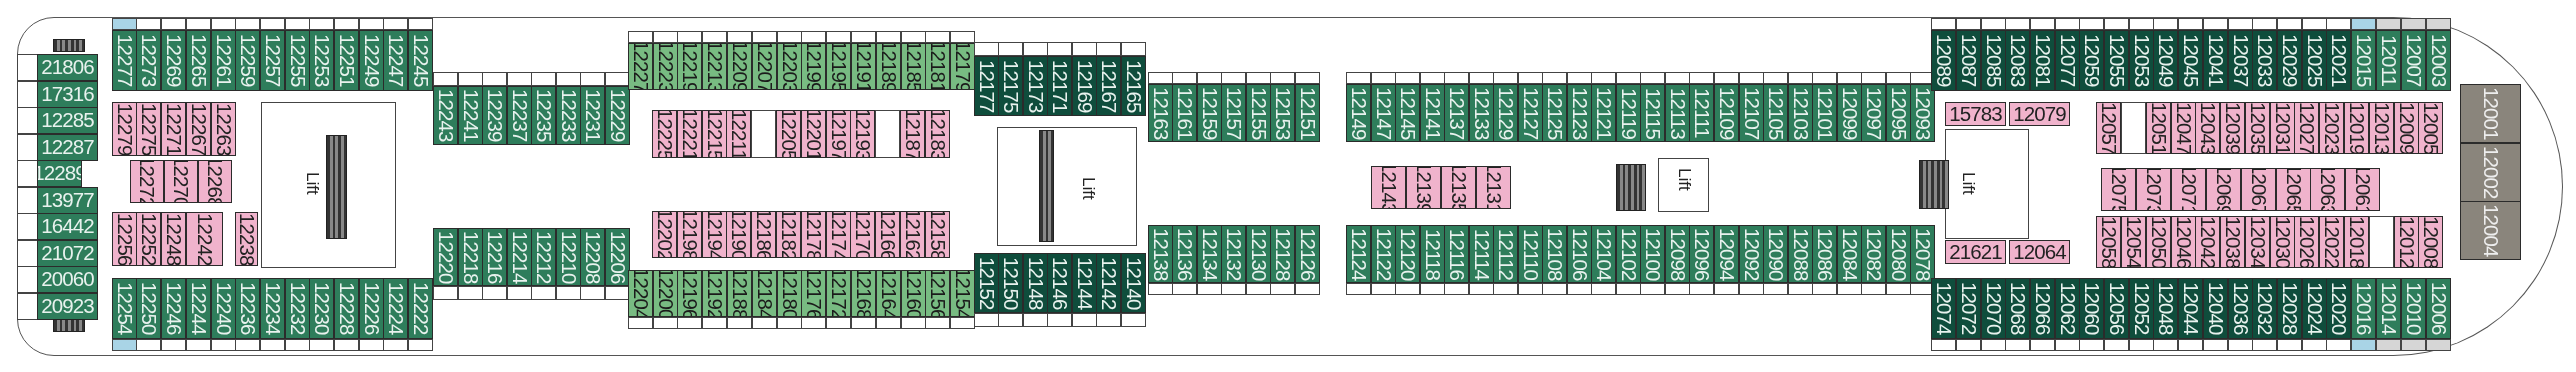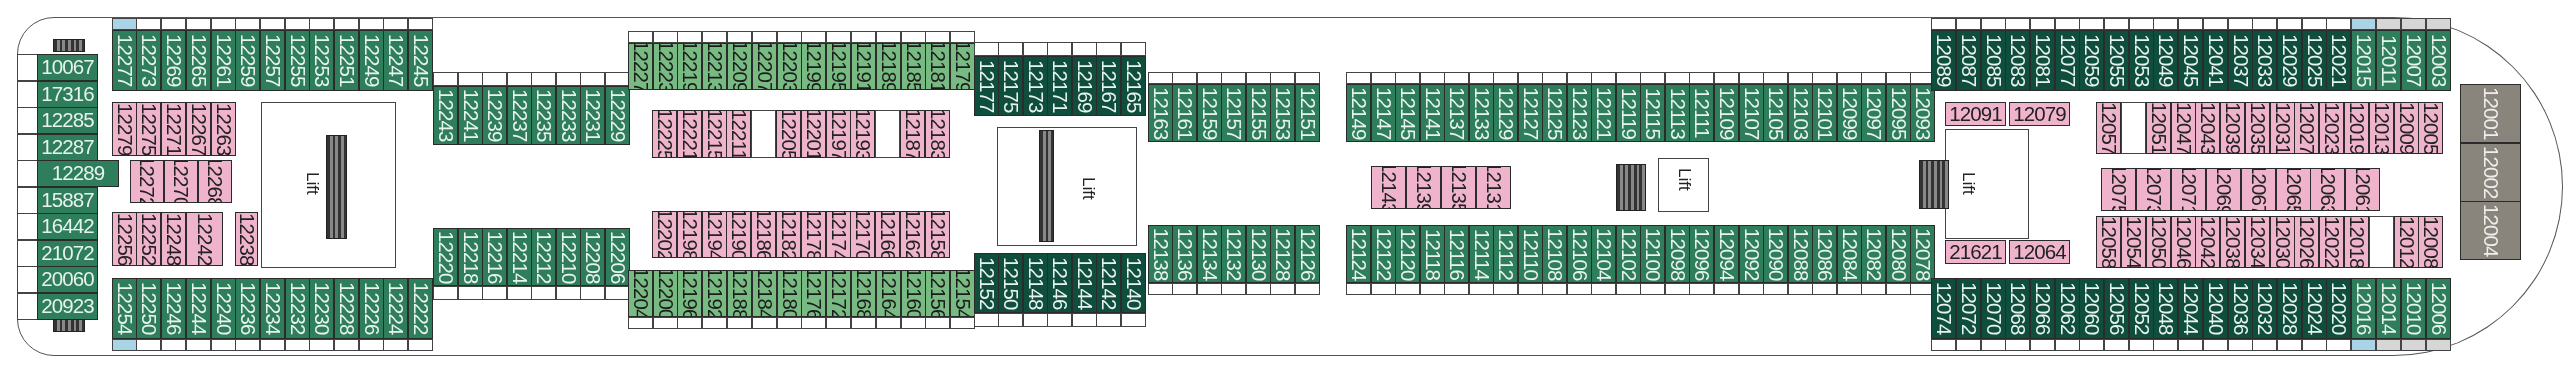--- a/index.html
+++ b/index.html
@@ -22,41 +22,41 @@
   .stairs{position:absolute;background:repeating-linear-gradient(90deg,#333 0 2.8px,#888 2.8px 5.6px);border:0.9px solid #222;}
 </style>
 </head>
 <body>
 
 <div id="plan">
     <div class="hull" style="left: 17px; top: 17px; width: 2264px; height: 337px; border-radius: 37px 0px 0px 37px;"></div>
     <div class="hull" style="left: 2171px; top: 17px; width: 391px; height: 337px; border-radius: 0px 186px 186px 0px; border-left: none;"></div>
     <div class="bal" style="left: 17px; top: 54px; width: 22.4px; height: 26.6px;"></div>
     <div class="cab g-mid" style="left: 37px; top: 54px; width: 61px; height: 26.6px;">
-      <span class="num">10067</span>
+      <span class="num">21806</span>
     </div>
     <div class="bal" style="left: 17px; top: 81px; width: 22.4px; height: 26.6px;"></div>
     <div class="cab g-mid" style="left: 37px; top: 81px; width: 61px; height: 26.6px;">
       <span class="num">17316</span>
     </div>
     <div class="bal" style="left: 17px; top: 107px; width: 22.4px; height: 26.6px;"></div>
     <div class="cab g-mid" style="left: 37px; top: 107px; width: 61px; height: 26.6px;">
       <span class="num">12285</span>
     </div>
     <div class="bal" style="left: 17px; top: 134px; width: 22.4px; height: 26.6px;"></div>
     <div class="cab g-mid" style="left: 37px; top: 134px; width: 61px; height: 26.6px;">
       <span class="num">12287</span>
     </div>
     <div class="bal" style="left: 17px; top: 160px; width: 22.4px; height: 26.6px;"></div>
-    <div class="cab g-mid" style="left: 37px; top: 160px; width: 82px; height: 26.6px;">
+    <div class="cab g-mid" style="left: 37px; top: 160px; width: 45px; height: 26.6px;">
       <span class="num">12289</span>
     </div>
     <div class="bal" style="left: 17px; top: 187px; width: 22.4px; height: 26.6px;"></div>
     <div class="cab g-mid" style="left: 37px; top: 187px; width: 61px; height: 26.6px;">
-      <span class="num">15887</span>
+      <span class="num">13977</span>
     </div>
     <div class="bal" style="left: 17px; top: 213px; width: 22.4px; height: 26.6px;"></div>
     <div class="cab g-mid" style="left: 37px; top: 213px; width: 61px; height: 26.6px;">
       <span class="num">16442</span>
     </div>
     <div class="bal" style="left: 17px; top: 240px; width: 22.4px; height: 26.6px;"></div>
     <div class="cab g-mid" style="left: 37px; top: 240px; width: 61px; height: 26.6px;">
       <span class="num">21072</span>
     </div>
     <div class="bal" style="left: 17px; top: 266px; width: 22.4px; height: 26.6px;"></div>
@@ -944,21 +944,21 @@
     </div>
     <div class="bal lgrey" style="left: 2401px; top: 339px; width: 25px; height: 12px;"></div>
     <div class="cab g-mid v" style="left: 2401px; top: 278px; width: 25px; height: 61px;">
       <span class="num">12010</span>
     </div>
     <div class="bal lgrey" style="left: 2426px; top: 339px; width: 25px; height: 12px;"></div>
     <div class="cab g-mid v" style="left: 2426px; top: 278px; width: 25px; height: 61px;">
       <span class="num">12006</span>
     </div>
     <div class="cab pink" style="left: 1945px; top: 102px; width: 61px; height: 24px;">
-      <span class="num">12091</span>
+      <span class="num">15783</span>
     </div>
     <div class="cab pink" style="left: 2009px; top: 102px; width: 61px; height: 24px;">
       <span class="num">12079</span>
     </div>
     <div class="cab pink" style="left: 1945px; top: 240px; width: 61px; height: 24px;">
       <span class="num">21621</span>
     </div>
     <div class="cab pink" style="left: 2009px; top: 240px; width: 61px; height: 24px;">
       <span class="num">12064</span>
     </div>

